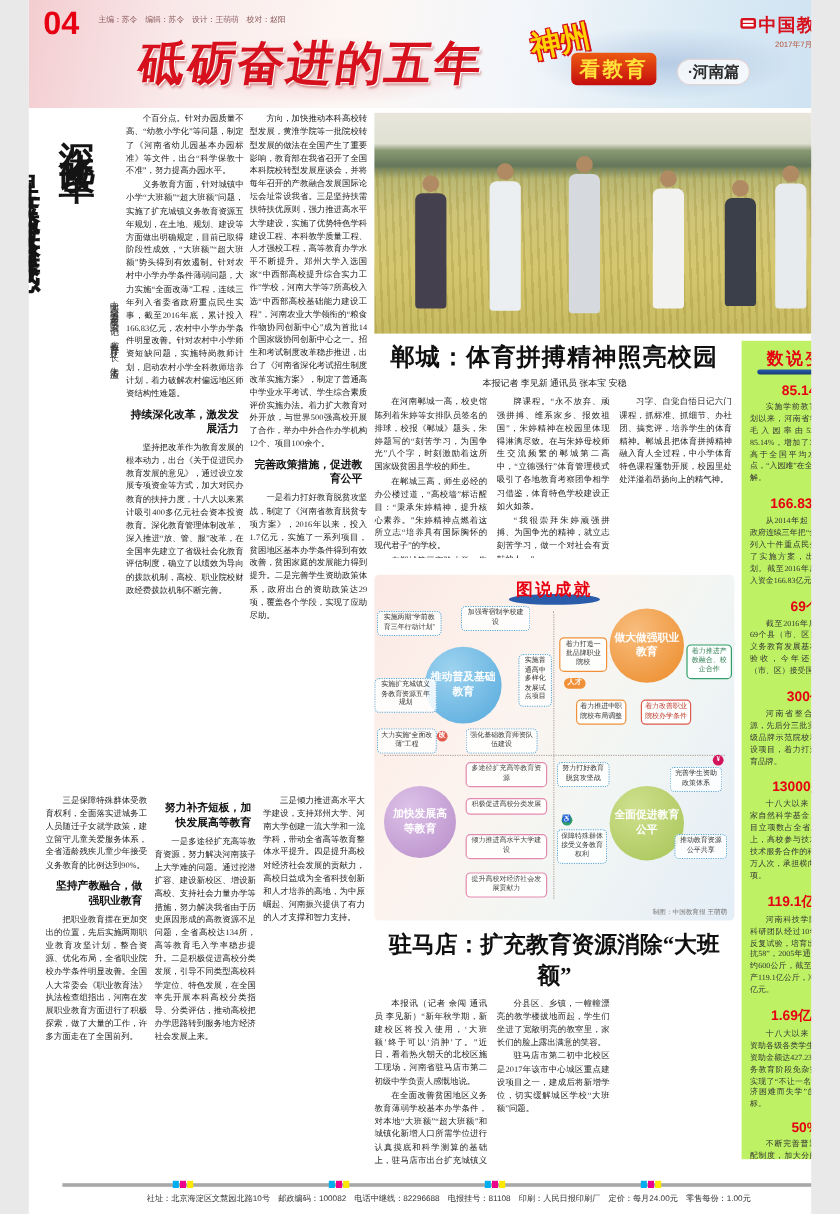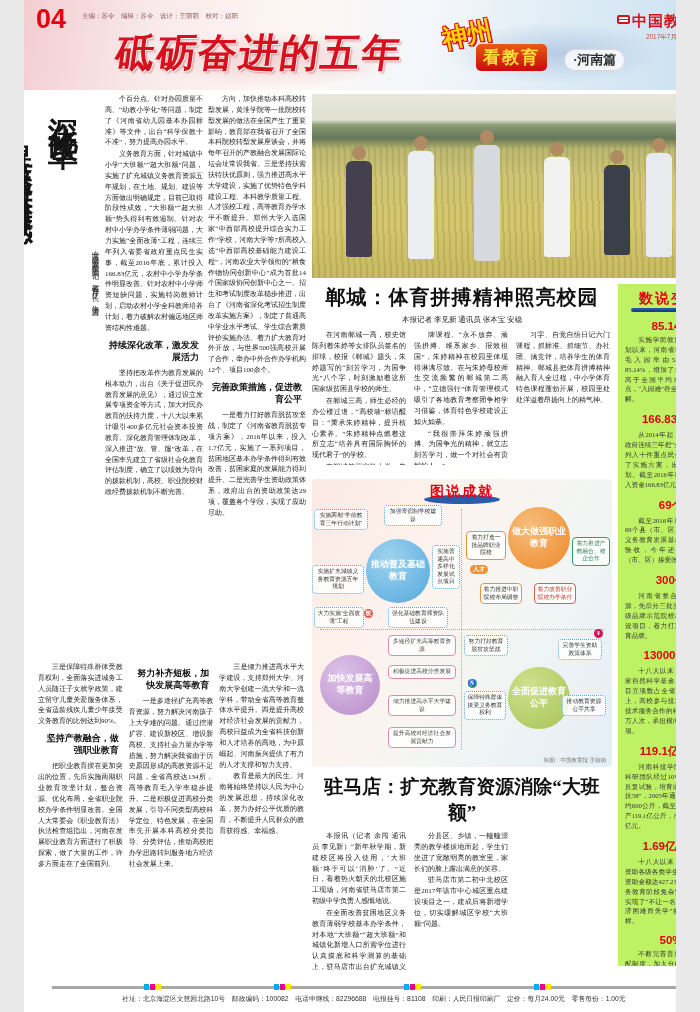--- a/index.html
+++ b/index.html
@@ -155,21 +155,20 @@
         <p>三是保障特殊群体受教育权利，全面落实进城务工人员随迁子女就学政策，建立留守儿童关爱服务体系，全省适龄残疾儿童少年接受义务教育的比例达到90%。</p>
         <p class="sh">坚持产教融合，做强职业教育</p>
         <p>把职业教育摆在更加突出的位置，先后实施两期职业教育攻坚计划，整合资源、优化布局，全省职业院校办学条件明显改善。全国人大常委会《职业教育法》执法检查组指出，河南在发展职业教育方面进行了积极探索，做了大量的工作，许多方面走在了全国前列。</p>
       </div>
       <div class="tcol">
         <p class="sh">努力补齐短板，加快发展高等教育</p>
         <p>一是多途径扩充高等教育资源，努力解决河南孩子上大学难的问题。通过挖潜扩容、建设新校区、增设新高校、支持社会力量办学等措施，努力解决我省由于历史原因形成的高教资源不足问题，全省高校达134所，高等教育毛入学率稳步提升。二是积极促进高校分类发展，引导不同类型高校科学定位、特色发展，在全国率先开展本科高校分类指导、分类评估，推动高校把办学思路转到服务地方经济社会发展上来。</p>
       </div>
       <div class="tcol">
         <p>三是倾力推进高水平大学建设，支持郑州大学、河南大学创建一流大学和一流学科，带动全省高等教育整体水平提升。四是提升高校对经济社会发展的贡献力，高校日益成为全省科技创新和人才培养的高地，为中原崛起、河南振兴提供了有力的人才支撑和智力支持。</p>
-        <p>教育是最大的民生。河南将始终坚持以人民为中心的发展思想，持续深化改革，努力办好公平优质的教育，不断提升人民群众的教育获得感、幸福感。</p>
       </div>
     </div>
   </div>
 
   <div id="photo">
     <div class="wheat"></div>
     <div class="person" style="left:34px;top:52px;">
       <div class="head"></div>
         <div class="torso" style="height:96px;background:#44404e;"></div>
       </div>
@@ -217,21 +216,21 @@
         <p>习字、自觉自悟日记六门课程，抓标准、抓细节、办社团、搞竞评，培养学生的体育精神。郸城县把体育拼搏精神融入育人全过程，中小学体育特色课程蓬勃开展，校园里处处洋溢着昂扬向上的精气神。</p>
       </div>
     </div>
   </div>
 
   <div id="infog">
     <div class="ig-title">图说成就</div>
     <div class="ig-divider-v"></div>
     <div class="ig-divider-h"></div>
 
-    <div class="ig-circle" style="left:54px;top:60px;width:64px;height:64px;background:radial-gradient(circle at 35% 30%,#9ed3ef,#54a9dd);">推动普及基础教育</div>
+    <div class="ig-circle" style="left:42px;top:60px;width:64px;height:64px;background:radial-gradient(circle at 35% 30%,#9ed3ef,#54a9dd);">推动普及基础教育</div>
     <div class="ig-box bd-blue" style="left:2px;top:30px;width:54px;">实施两期“学前教育三年行动计划”</div>
     <div class="ig-box bd-blue" style="left:72px;top:26px;width:58px;">加强寄宿制学校建设</div>
     <div class="ig-box bd-blue" style="left:0px;top:86px;width:52px;">实施扩充城镇义务教育资源五年规划</div>
     <div class="ig-box bd-blue" style="left:120px;top:66px;width:28px;">实施普通高中多样化发展试点项目</div>
     <div class="ig-box bd-blue" style="left:2px;top:128px;width:50px;">大力实施“全面改薄”工程</div>
     <span class="badge" style="position:absolute;left:52px;top:130px;background:#e05a4e;">改</span>
     <div class="ig-box bd-blue" style="left:76px;top:128px;width:60px;">强化基础教育师资队伍建设</div>
 
     <div class="ig-circle" style="left:196px;top:28px;width:62px;height:62px;background:radial-gradient(circle at 35% 30%,#f8bd7d,#ec8a28);">做大做强职业教育</div>
     <div class="ig-box bd-orange" style="left:154px;top:52px;width:40px;">着力打造一批品牌职业院校</div>
@@ -239,21 +238,21 @@
     <div class="ig-box bd-orange" style="left:168px;top:104px;width:42px;">着力推进中职院校布局调整</div>
     <div class="ig-box bd-red" style="left:222px;top:104px;width:42px;">着力改善职业院校办学条件</div>
     <span class="badge" style="position:absolute;left:158px;top:86px;width:18px;border-radius:8px;background:#f0913a;">人才</span>
 
     <div class="ig-circle" style="left:8px;top:176px;width:60px;height:60px;background:radial-gradient(circle at 35% 30%,#ddc2e8,#b78cc9);">加快发展高等教育</div>
     <div class="ig-box bd-pink" style="left:76px;top:156px;width:68px;">多途径扩充高等教育资源</div>
     <div class="ig-box bd-pink" style="left:76px;top:186px;width:68px;">积极促进高校分类发展</div>
     <div class="ig-box bd-pink" style="left:76px;top:216px;width:68px;">倾力推进高水平大学建设</div>
     <div class="ig-box bd-pink" style="left:76px;top:248px;width:68px;">提升高校对经济社会发展贡献力</div>
 
-    <div class="ig-circle" style="left:196px;top:188px;width:62px;height:62px;background:radial-gradient(circle at 35% 30%,#cfe08e,#a6c455);">全面促进教育公平</div>
+    <div class="ig-circle" style="left:196px;top:176px;width:62px;height:62px;background:radial-gradient(circle at 35% 30%,#cfe08e,#a6c455);">全面促进教育公平</div>
     <div class="ig-box bd-blue" style="left:152px;top:156px;width:44px;">努力打好教育脱贫攻坚战</div>
     <span class="badge" style="position:absolute;left:282px;top:150px;background:#d4145a;">¥</span>
     <div class="ig-box bd-blue" style="left:246px;top:160px;width:44px;">完善学生资助政策体系</div>
     <span class="badge" style="position:absolute;left:156px;top:200px;background:#2f9e68;">♿</span>
     <div class="ig-box bd-blue" style="left:152px;top:212px;width:42px;">保障特殊群体接受义务教育权利</div>
     <div class="ig-box bd-blue" style="left:250px;top:216px;width:44px;">推动教育资源公平共享</div>
 
     <div class="ig-credit">制图：中国教育报 王萌萌</div>
   </div>
 

